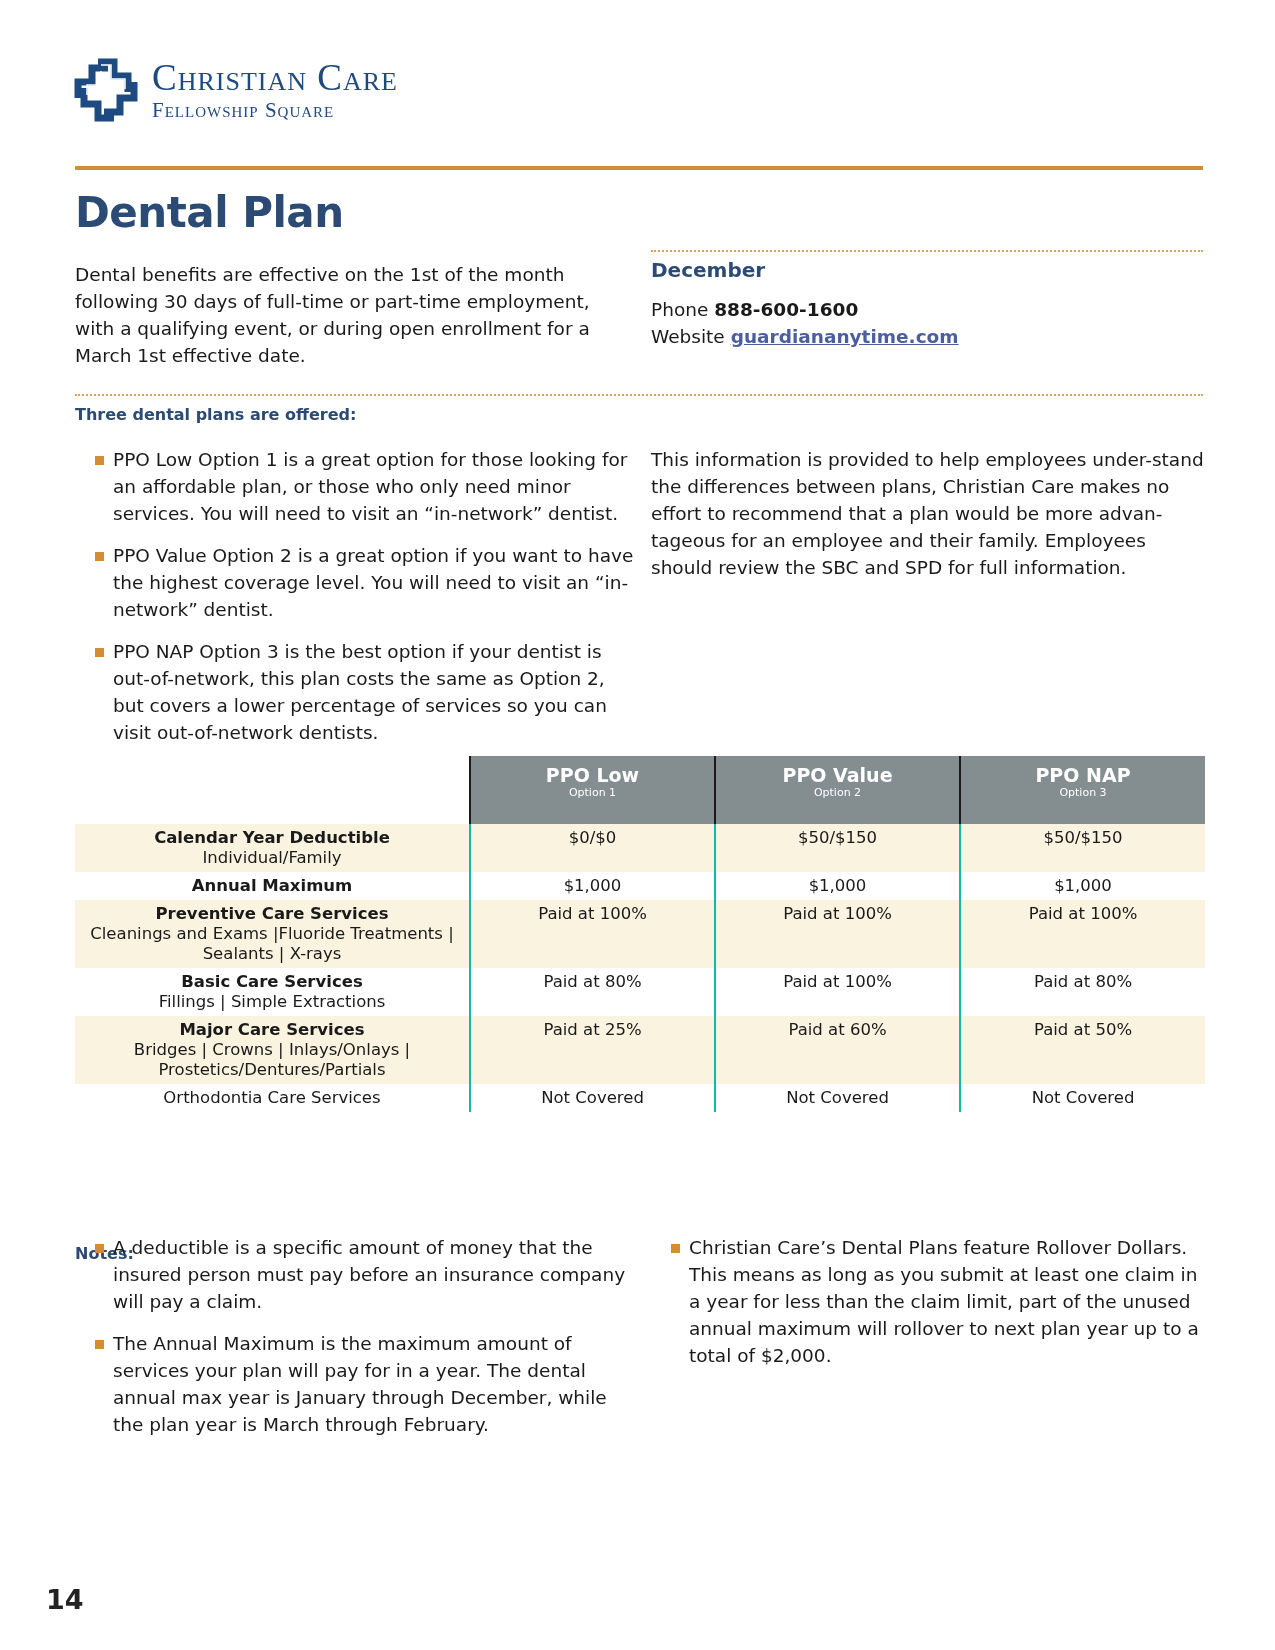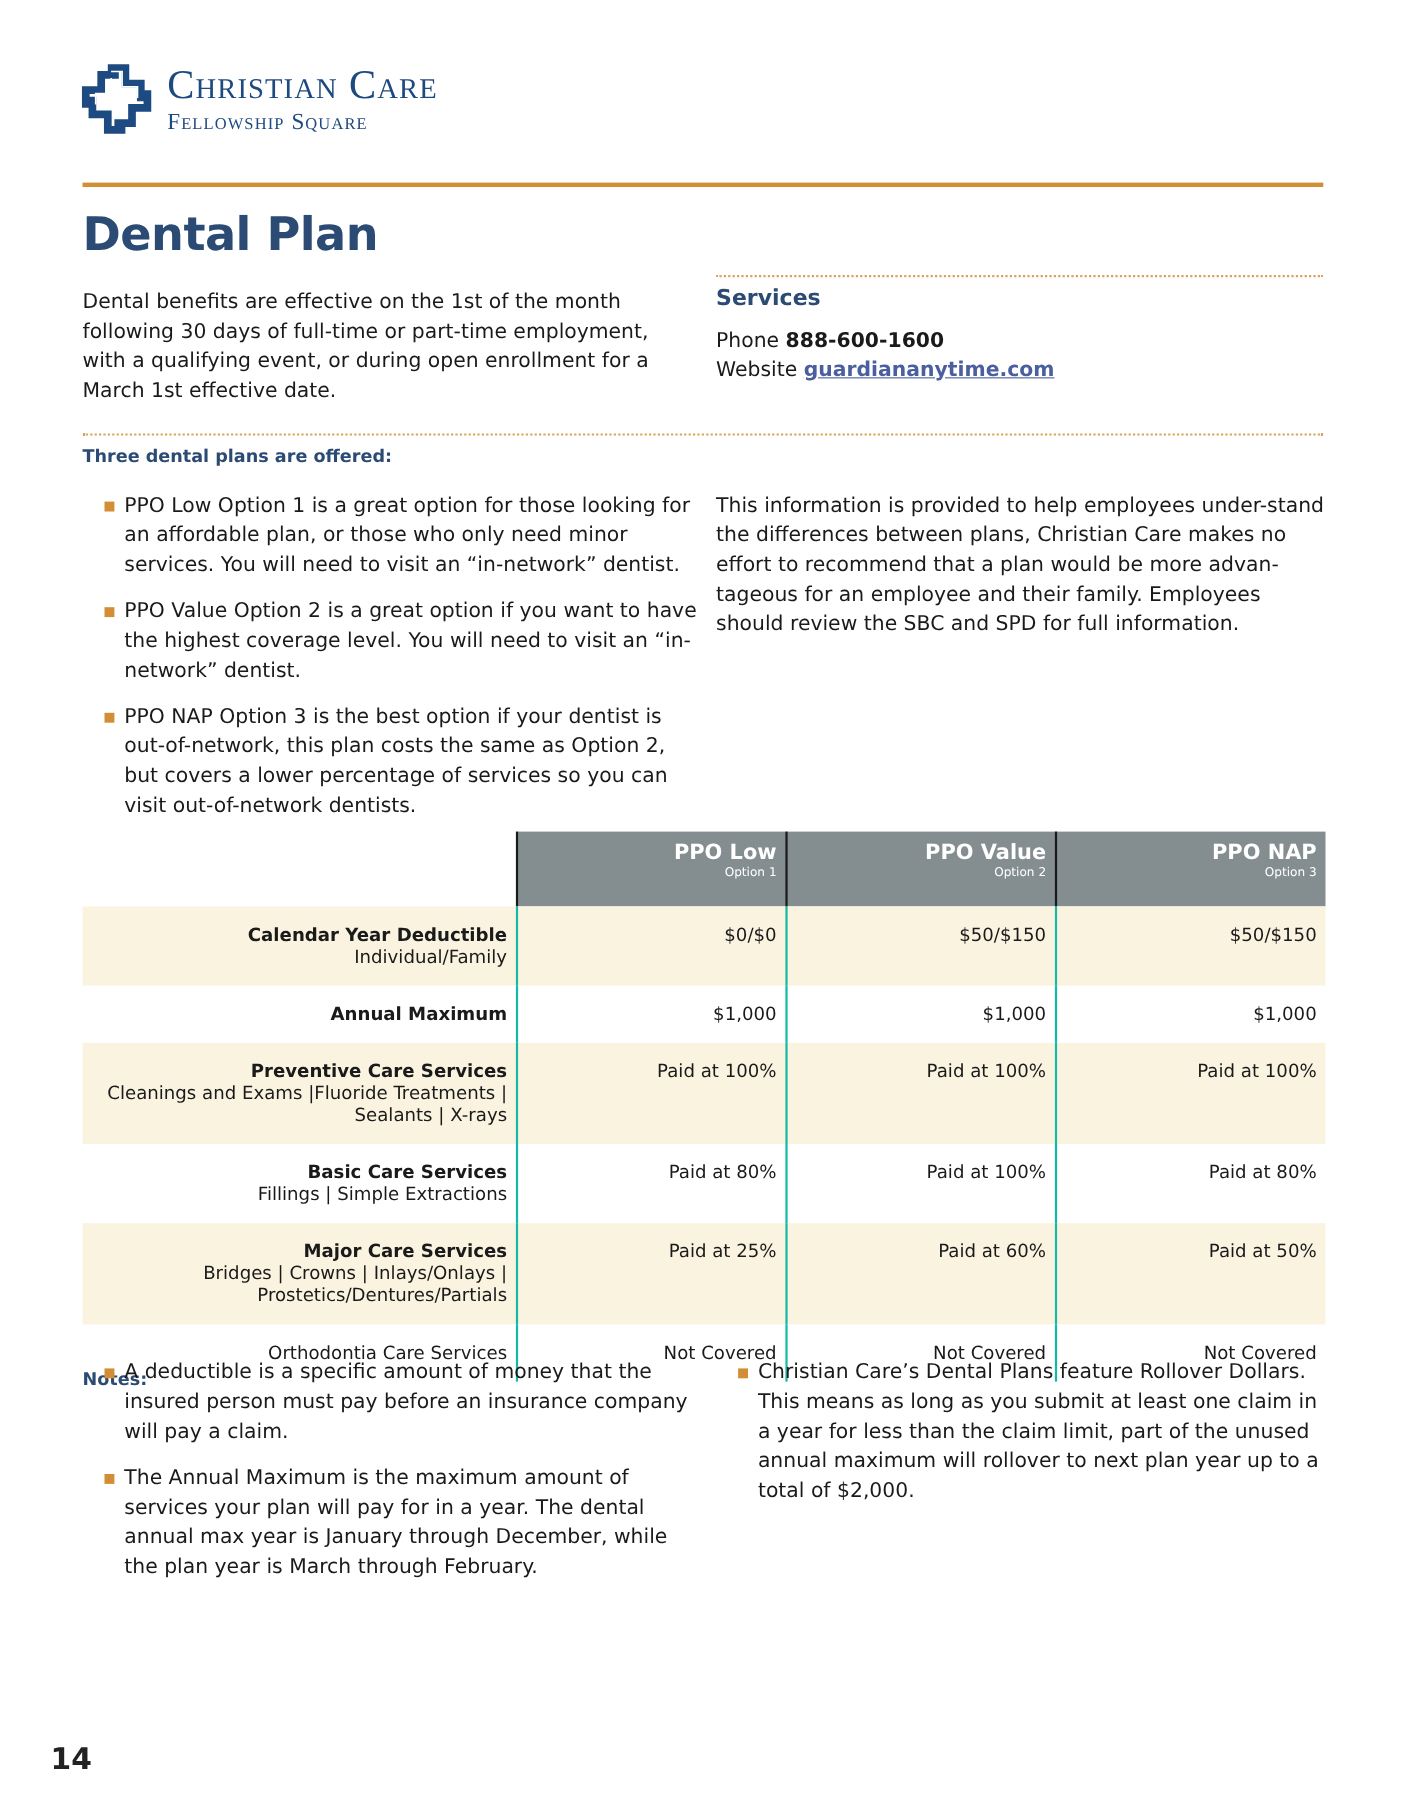--- a/index.html
+++ b/index.html
@@ -29,26 +29,26 @@
 
   .section-title { position: absolute; font-size: 16px; font-weight: bold; color: #2b4b74; }
 
   .bullets { position: absolute; list-style: none; }
   .bullets li { position: relative; padding-left: 38px; font-size: 18.5px; line-height: 27px; margin-bottom: 15px; }
   .bullets li .sq { position: absolute; left: 20px; top: 10px; width: 9px; height: 9px; background: #d38d35; }
 
   .disclaimer { position: absolute; left: 651px; top: 446px; width: 560px; font-size: 18.5px; line-height: 27px; }
 
   table.plans { position: absolute; left: 75px; top: 756px; width: 1130px; border-collapse: collapse; font-size: 16.5px; }
-  table.plans td, table.plans th { vertical-align: top; text-align: right; }
+  table.plans td, table.plans th { vertical-align: top; text-align: center; }
   table.plans th { background: #848e91; color: #ffffff; padding: 8px 8px 0 8px; height: 68px; font-weight: normal; }
   table.plans th .plan-name { font-weight: bold; font-size: 19px; display: block; }
   table.plans th .plan-opt { font-size: 11px; display: block; }
   table.plans th.blank { background: transparent; }
-  table.plans td { padding: 16px 8px; line-height: 20px; }
+  table.plans td { padding: 4px 8px; line-height: 20px; }
   table.plans .col-plan { border-left: 2px solid #14b8a6; width: 245px; }
   table.plans th.col-plan { border-left: 2px solid #1a1a1a; }
   table.plans tr.shaded td { background: #faf3e0; }
   .row-label { font-weight: bold; display: block; }
   .row-sub { display: block; }
 
   .page-num { position: absolute; left: 46px; top: 1584px; font-size: 27px; font-weight: bold; color: #222; }
 </style>
 </head>
 <body>
@@ -73,21 +73,21 @@
 </div>
 
 <div class="top-rule"></div>
 
 <h1 class="page-title">Dental Plan</h1>
 
 <p class="intro">Dental benefits are effective on the 1st of the month following 30 days of full-time or part-time employment, with a qualifying event, or during open enrollment for a March 1st effective date.</p>
 
 <div class="dotted" style="left:651px; top:250px; width:552px;"></div>
 <div class="contact">
-  <div class="contact-title">Services</div>
+  <div class="contact-title">December</div>
   <div class="contact-line contact-phone-line">
     <span>Phone</span>
     <span class="contact-value">888-600-1600</span>
   </div>
   <div class="contact-line">
     <span>Website</span>
     <a class="contact-link">guardiananytime.com</a>
   </div>
 </div>
 

